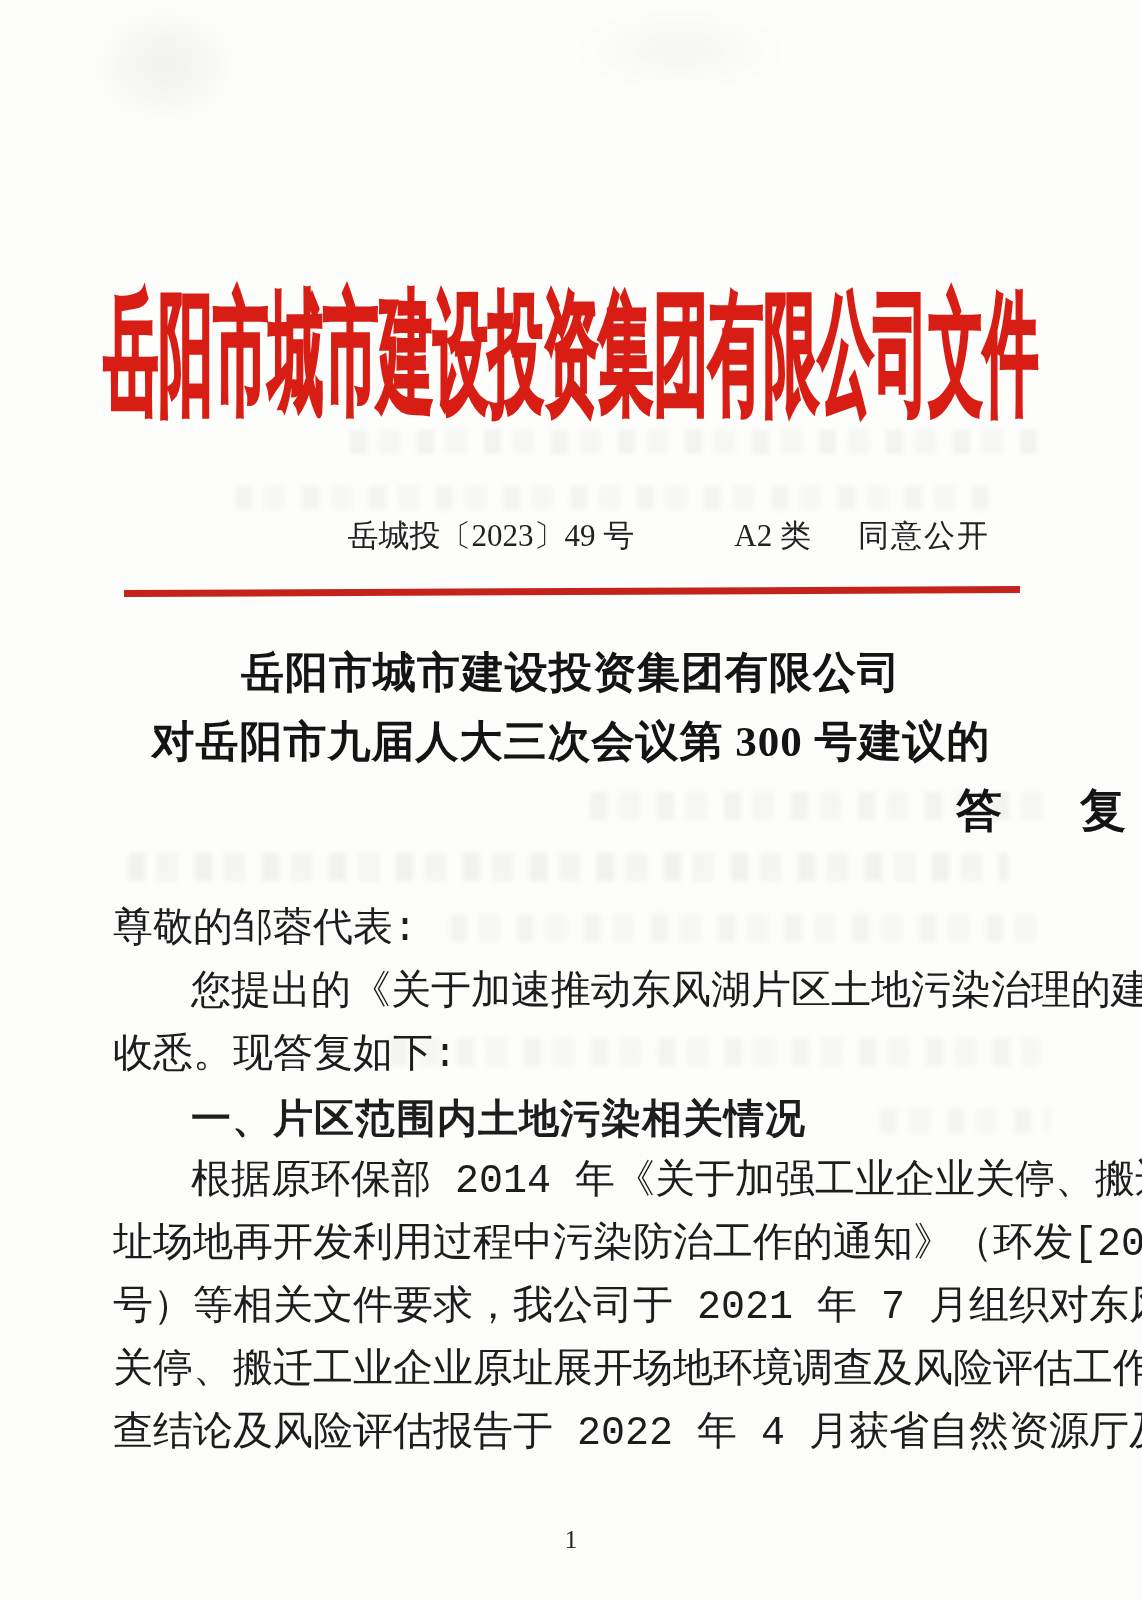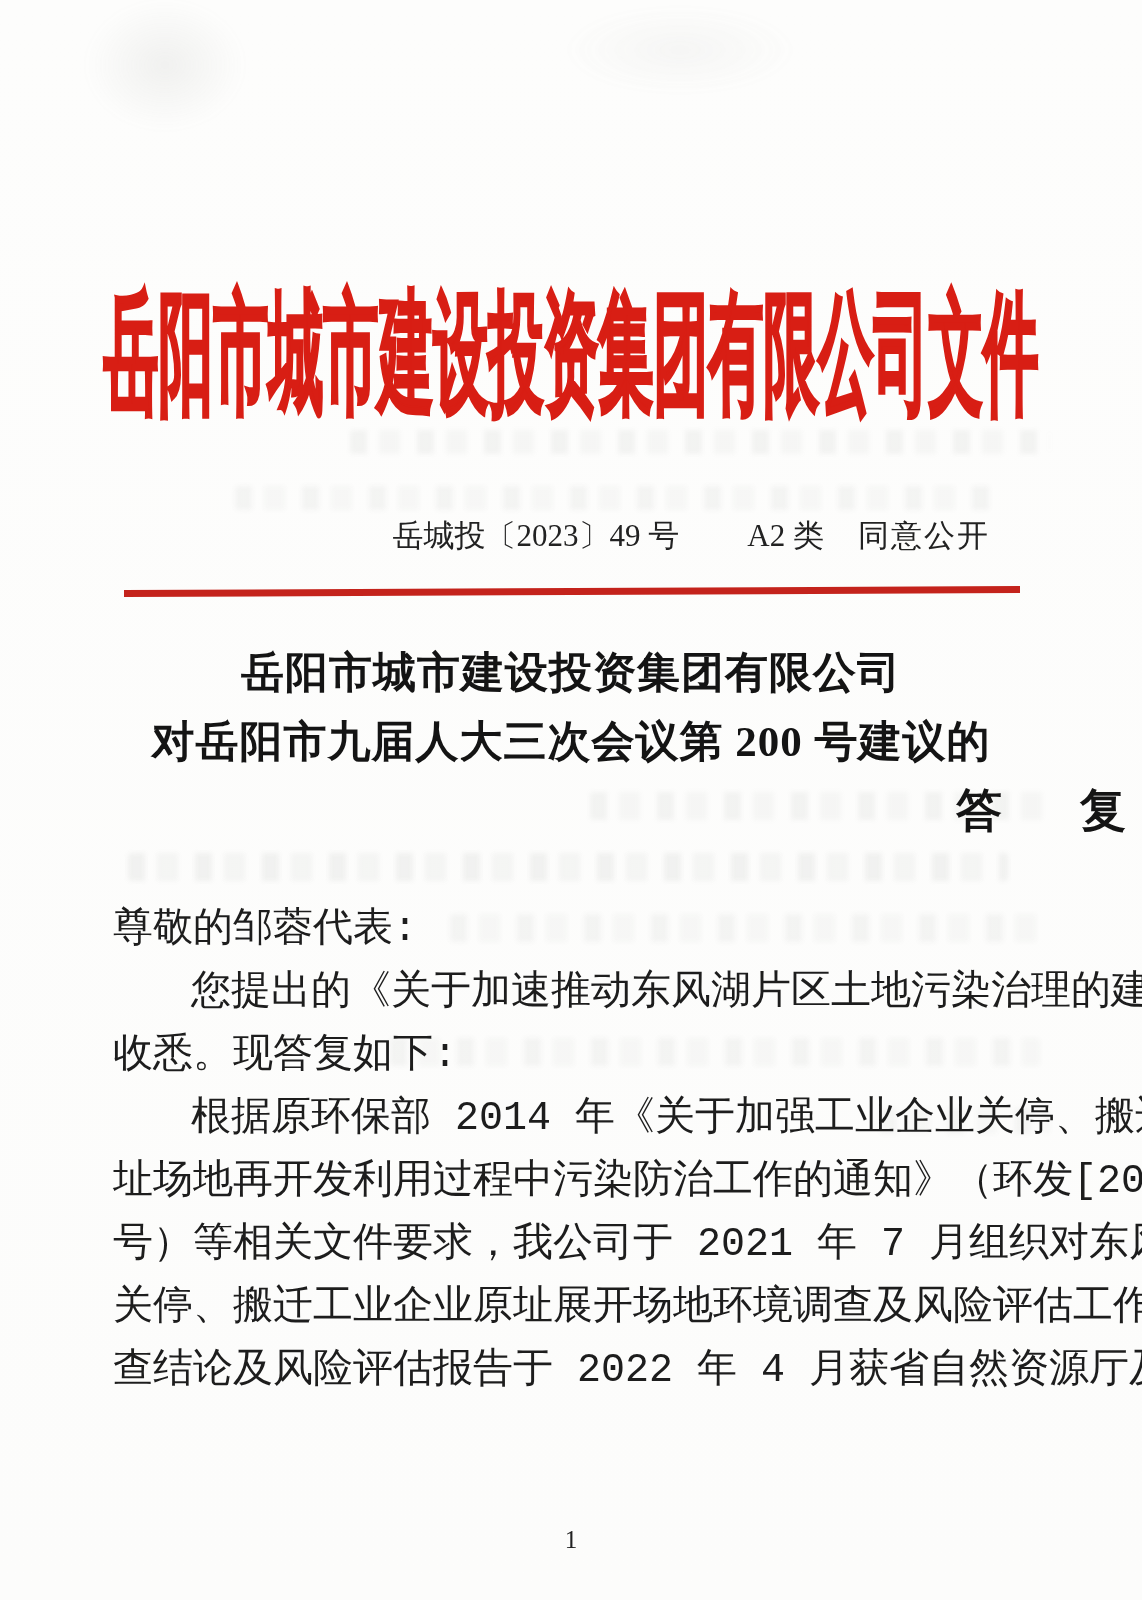--- a/index.html
+++ b/index.html
@@ -25,22 +25,22 @@
   }
 
   
   .doc-meta {
     position:absolute; top:515px; left:0; width:100%;
     display:flex; justify-content:flex-end; align-items:baseline;
     padding-right:152px; box-sizing:border-box;
     font-size:31px; color:#222;
     white-space:nowrap;
   }
-  .doc-meta .cls { margin-left:68px; }
-  .doc-meta .pub { margin-left:34px; letter-spacing:2px; }
+  .doc-meta .cls { margin-left:100px; }
+  .doc-meta .pub { margin-left:47px; letter-spacing:2px; }
 
   
   .red-rule {
     position:absolute; top:588px; left:124px; width:896px; height:7px;
     background:#c4231c; transform:rotate(-0.25deg);
   }
 
   
   .title-block {
     position:absolute; top:638px; left:0; width:100%;
@@ -113,28 +113,29 @@
   <div class="doc-meta">
     <span class="num">岳城投〔2023〕49 号</span>
     <span class="cls">A2 类</span>
     <span class="pub">同意公开</span>
   </div>
 
   <div class="red-rule"></div>
 
   <div class="title-block">
     <div>岳阳市城市建设投资集团有限公司</div>
-    <div>对岳阳市九届人大三次会议第 200 号建议的</div>
+    <div>对岳阳市九届人大三次会议第 300 号建议的</div>
     <div class="title-l3">答　复</div>
   </div>
 
   <main class="body-block">
     <p class="bline">尊敬的邹蓉代表:</p>
     <p class="bline indent">您提出的《关于加速推动东风湖片区土地污染治理的建议》</p>
     <p class="bline">收悉。现答复如下:</p>
+    <p class="bline indent heading">一、片区范围内土地污染相关情况</p>
     <p class="bline indent">根据原环保部 2014 年《关于加强工业企业关停、搬迁及原</p>
     <p class="bline">址场地再开发利用过程中污染防治工作的通知》（环发[2014]66</p>
     <p class="bline">号）等相关文件要求，我公司于 2021 年 7 月组织对东风湖片区</p>
     <p class="bline">关停、搬迁工业企业原址展开场地环境调查及风险评估工作，调</p>
     <p class="bline">查结论及风险评估报告于 2022 年 4 月获省自然资源厅及生态环</p>
   </main>
 
   <footer class="page-footer">
     <span>1</span>
   </footer>

